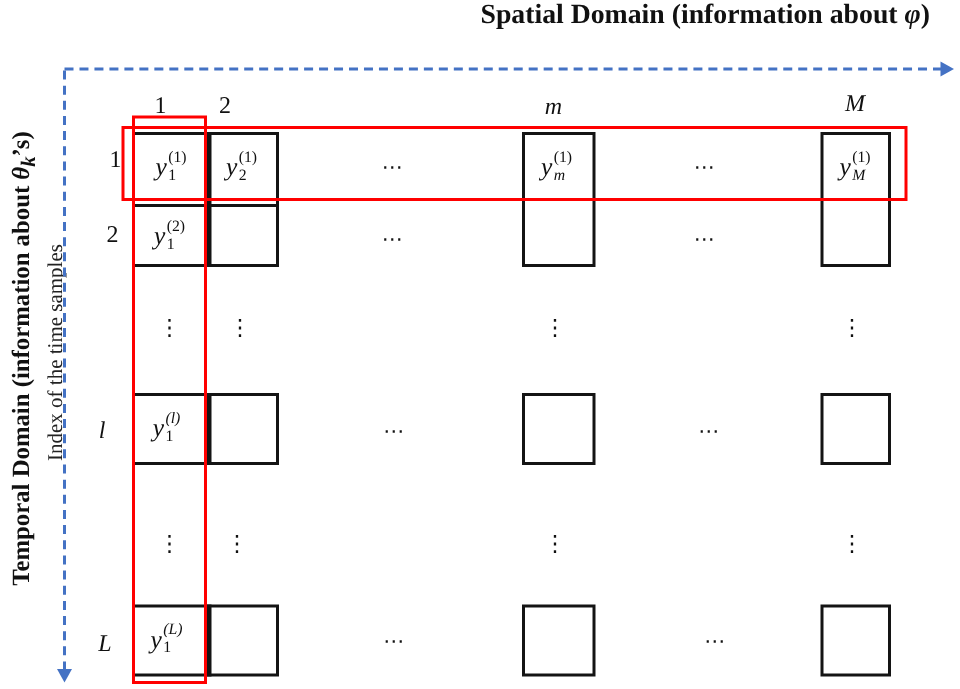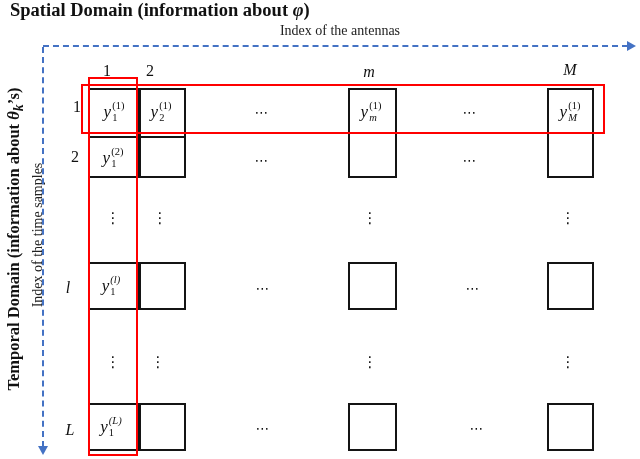--- a/index.html
+++ b/index.html
@@ -1,20 +1,20 @@
 <!DOCTYPE html>
 <html><head>
 <meta charset="utf-8">
 <style>
   html,body{margin:0;padding:0;background:#fff;}
   .page{position:relative;width:640px;height:459px;background:#fff;overflow:hidden;
         font-family:"Liberation Serif",serif;color:#111;}
   .abs{position:absolute;}
   
-  .top-title{top:0;left:10px;width:610px;text-align:left;font-weight:bold;font-size:18.5px;}
+  .top-title{top:0;left:10px;width:610px;text-align:right;font-weight:bold;font-size:18.5px;}
   .top-subtitle{top:23px;left:45px;width:590px;text-align:center;font-size:14px;color:#222;}
   .rot{transform:rotate(-90deg);transform-origin:center center;text-align:center;white-space:nowrap;}
   .left-title{left:-200px;top:228px;width:430px;height:22px;font-weight:bold;font-size:16.5px;}
   .left-subtitle{left:-62px;top:227px;width:200px;height:16px;font-size:14px;color:#222;}
   .it{font-style:italic;}
   
   .h-axis{left:43px;top:45px;width:585px;height:0;border-top:2px dashed #4472c4;}
   .v-axis{left:42px;top:47px;width:0;height:400px;border-left:2px dashed #4472c4;}
   .h-head{left:627px;top:41px;width:0;height:0;border-left:9px solid #4472c4;
           border-top:5px solid transparent;border-bottom:5px solid transparent;}
@@ -33,21 +33,20 @@
          font-size:14px;letter-spacing:1px;color:#111;}
   .vdots{position:absolute;transform:translate(-50%,-50%);font-family:"DejaVu Sans",sans-serif;
          font-size:15px;color:#111;}
 </style>
 </head>
 <body>
 
 <div class="page">
 
   <div class="abs top-title"><span>Spatial Domain (information about </span><span class="it">φ</span><span>)</span></div>
-  <div class="abs top-subtitle">Index of the antennas</div>
 
   <div class="abs rot left-title"><span>Temporal Domain (information about </span><span class="it">θ</span><sub class="it">k</sub><span>’s)</span></div>
   <div class="abs rot left-subtitle">Index of the time samples</div>
 
   <div class="abs h-axis"></div>
   <div class="abs h-head"></div>
   <div class="abs v-axis"></div>
   <div class="abs v-head"></div>
 
   <div class="hdr" style="left:107px;top:71px">1</div>

